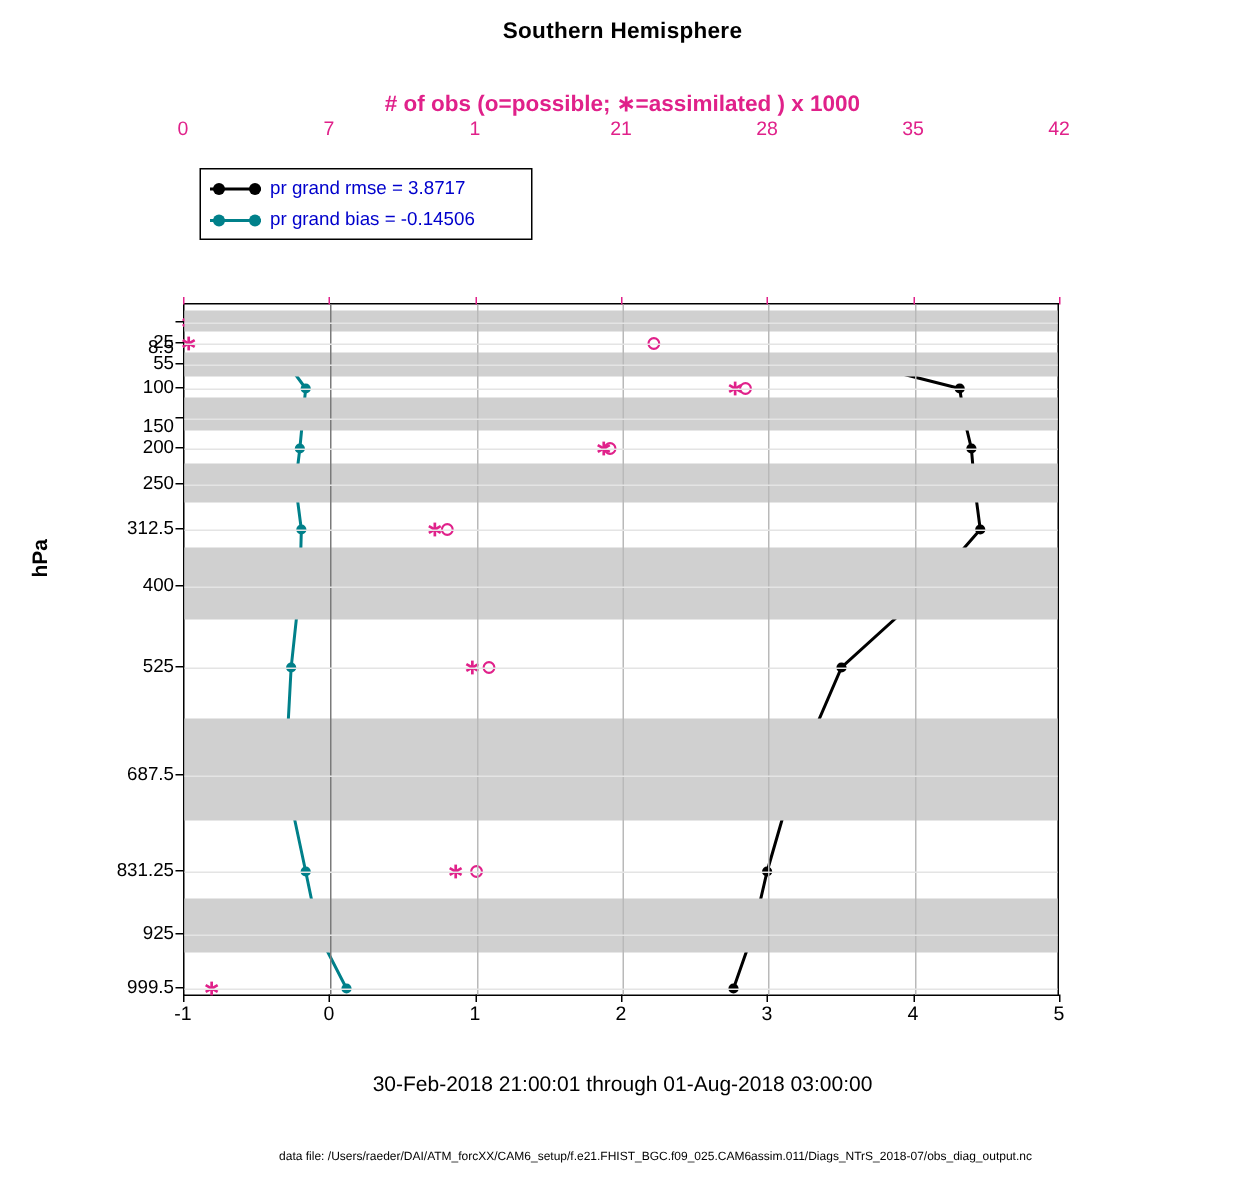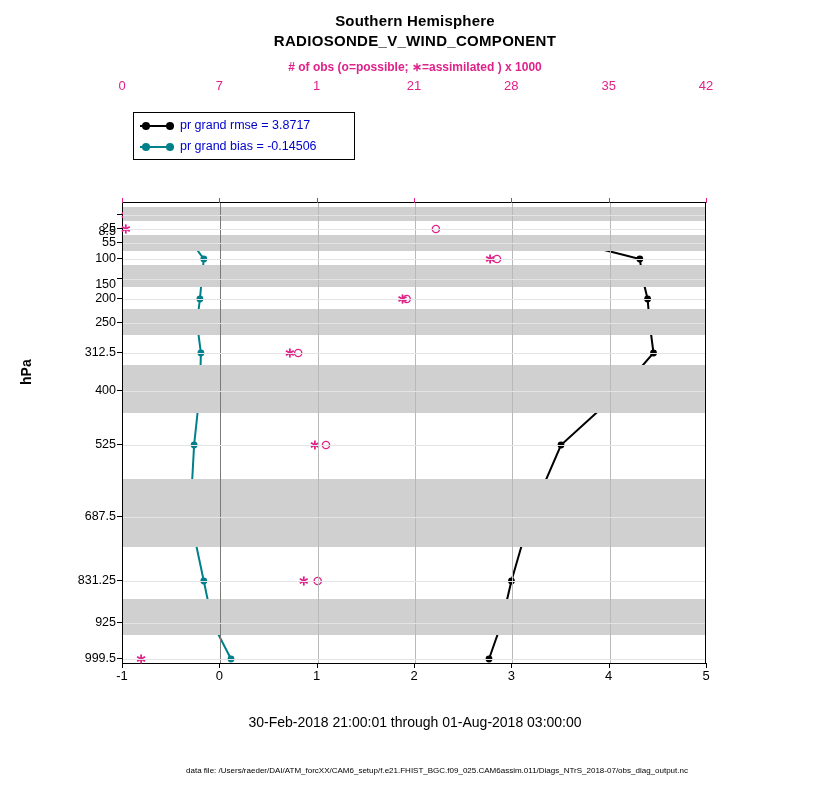--- a/index.html
+++ b/index.html
@@ -38,21 +38,21 @@
     font-weight: bold;
     margin-top: 3px;
     letter-spacing: 0.3px;
   }
   .top-axis-label {
     position: absolute;
     left: 0;
     top: 60px;
     width: 830px;
     text-align: center;
-    font-size: 12px;
+    font-size: 15px;
     font-weight: bold;
     color: #e0218a;
   }
   
   #plot {
     position: absolute;
     left: 122px;
     top: 202px;
     width: 584px;
     height: 462px;
@@ -203,21 +203,20 @@
   }
   svg { position: absolute; left: 0; top: 0; overflow: visible; }
 </style>
 </head>
 <body>
 
 <div id="figure">
 
   <div class="title-block">
     <div class="title-line1">Southern Hemisphere</div>
-    <div class="title-line2">RADIOSONDE_V_WIND_COMPONENT</div>
   </div>
 
   <div class="top-axis-label"># of obs (o=possible; ∗=assimilated ) x 1000</div>
 
   <div id="ylabel">hPa</div>
   <div id="subtitle">30-Feb-2018 21:00:01 through 01-Aug-2018 03:00:00</div>
   <div id="datafile">data file: /Users/raeder/DAI/ATM_forcXX/CAM6_setup/f.e21.FHIST_BGC.f09_025.CAM6assim.011/Diags_NTrS_2018-07/obs_diag_output.nc</div>
 
   <div id="plot">
 

